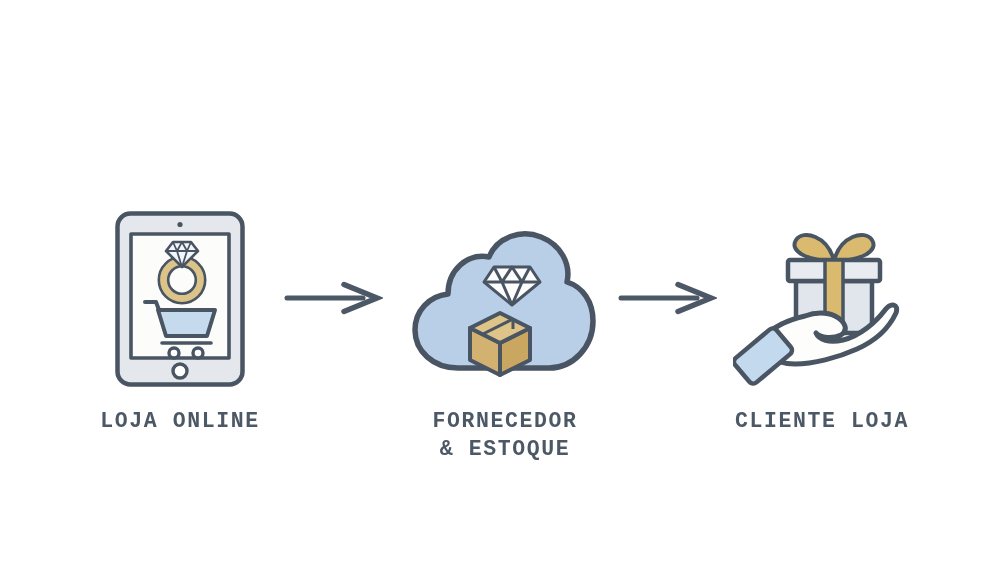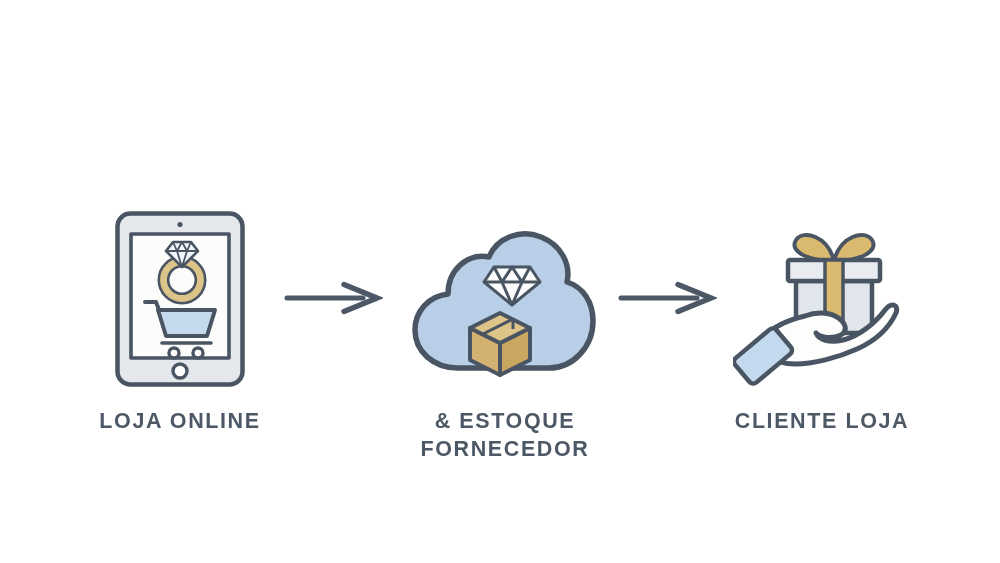--- a/index.html
+++ b/index.html
@@ -1,21 +1,21 @@
 <!DOCTYPE html>
 <html><head>
 <meta charset="utf-8">
 <style>
   html,body{margin:0;padding:0;background:#ffffff;}
   .canvas{
     position:relative;
     width:1000px;height:563px;
     background:#ffffff;
     overflow:hidden;
-    font-family:Liberation Sans, sans-serif;
+    font-family:Liberation Mono, monospace;
   }
   .stage-icon{position:absolute;}
   .stage-label{
     position:absolute;
     width:300px;
     text-align:center;
     color:#4d5866;
     font-size:21.5px;
     font-weight:bold;
     letter-spacing:1.6px;
@@ -77,22 +77,22 @@
 
       <g stroke-width="4">
         <polygon points="67,104 97,119 97,151 67,136" fill="#d3b271"></polygon>
         <polygon points="97,119 127,104 127,136 97,151" fill="#caa761"></polygon>
         <polygon points="97,89 127,104 97,119 67,104" fill="#dfc489"></polygon>
         <path d="M80,110 L110,95 M110,95 L110,105" fill="none" stroke-width="3"></path>
       </g>
     </g>
   </svg>
   <div class="stage-label" style="left:355px;top:407px">
+    <span>FORNECEDOR</span>
     <span>&amp; ESTOQUE</span>
-    <span>FORNECEDOR</span>
   </div>
 
   <svg class="arrow" style="left:617px;top:281px" width="100" height="34" viewBox="0 0 100 34">
     <line x1="4" y1="17" x2="80" y2="17" stroke="#4d5866" stroke-width="5" stroke-linecap="round"></line>
     <polyline points="61,3.5 94,17 61,30.5" fill="none" stroke="#4d5866" stroke-width="5.5" stroke-linecap="round" stroke-linejoin="miter"></polyline>
   </svg>
 
   <svg class="stage-icon" style="left:733px;top:228px" width="184" height="164" viewBox="0 0 184 164">
     <g stroke="#4a5563" stroke-linejoin="round">
 

